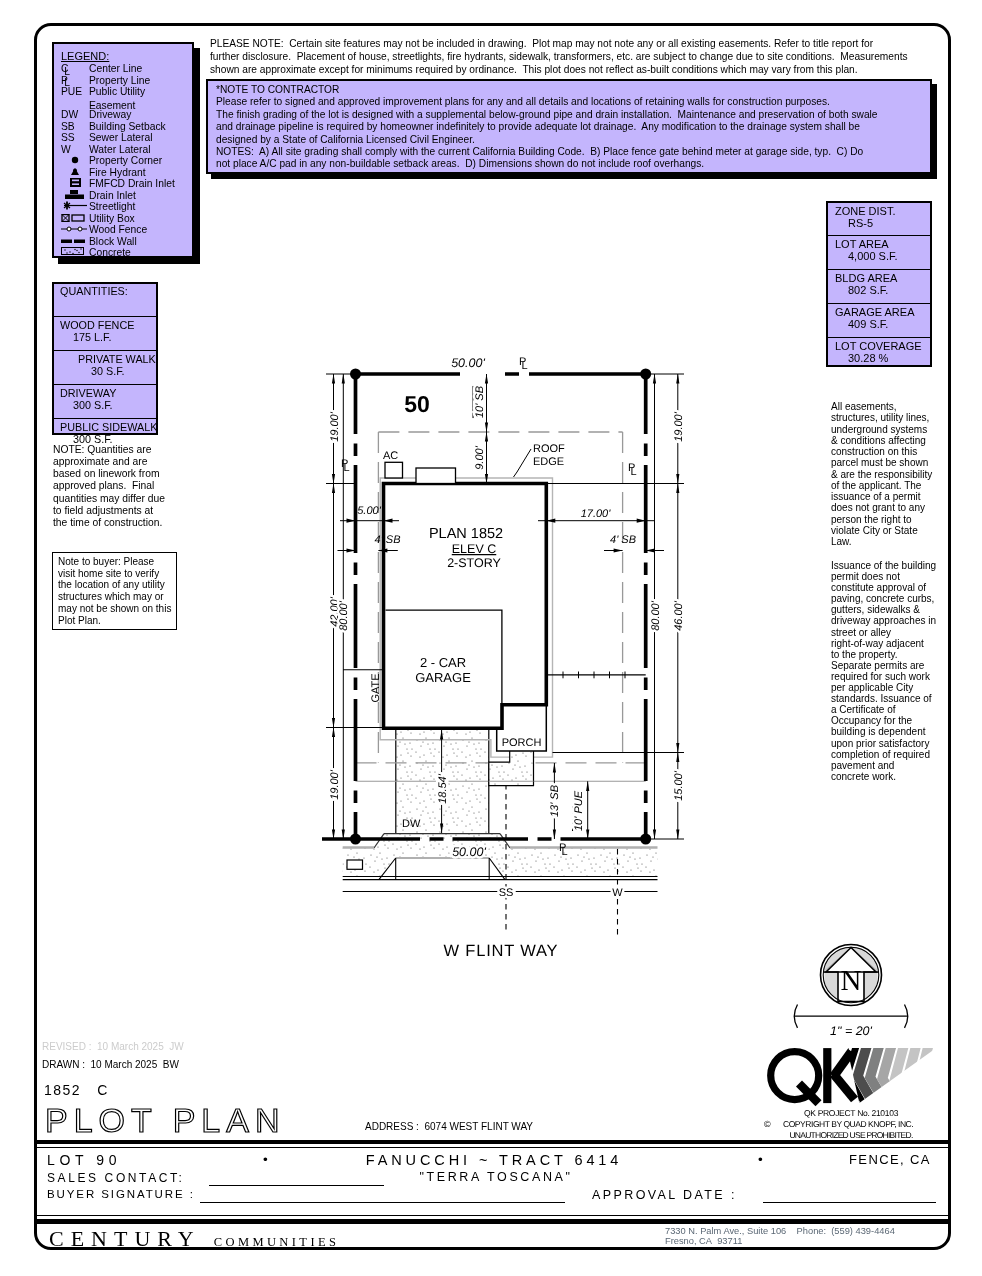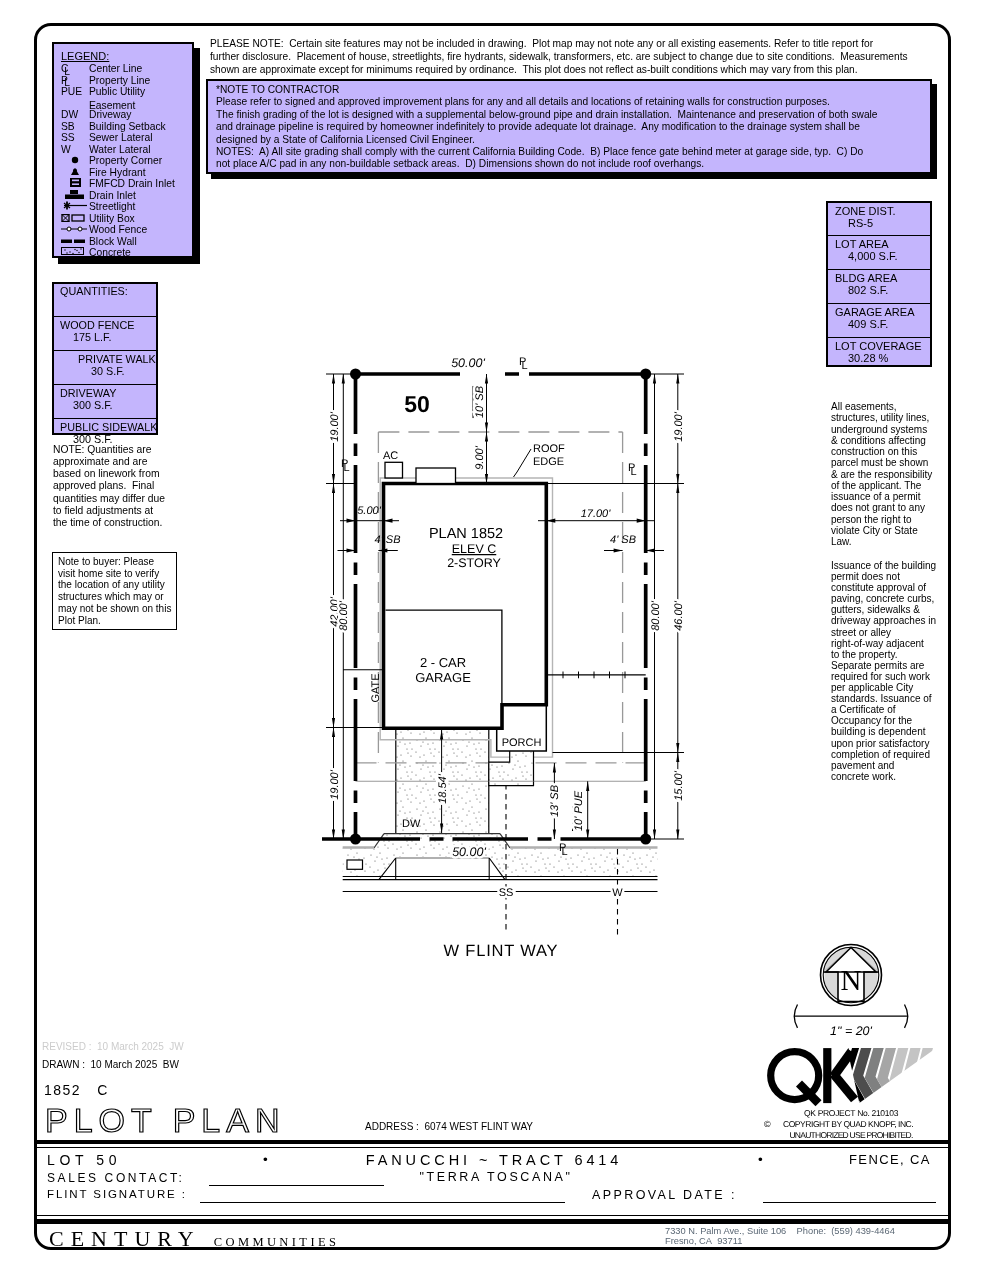--- a/index.html
+++ b/index.html
@@ -112,31 +112,31 @@
 <div class="a" style="left:44px;top:1082px;font-size:14px;letter-spacing:1.5px">1852&nbsp;&nbsp; C</div>
 
 <div class="a" style="left:45px;top:1101px;font-size:34px;letter-spacing:6px;color:transparent;-webkit-text-stroke:1.2px #000">PLOT PLAN</div>
 
 <div class="a" style="left:365px;top:1121px;font-size:10px">ADDRESS :&nbsp; 6074 WEST FLINT WAY</div>
 
 <div class="a" style="left:35px;top:1140px;width:914px;height:4px;background:#000"></div>
 
 <div class="a" style="left:35px;top:1147px;width:914px;height:1px;background:#000"></div>
 
-<div class="a" style="left:47px;top:1152px;font-size:14px;letter-spacing:4.6px">LOT 50</div>
+<div class="a" style="left:47px;top:1152px;font-size:14px;letter-spacing:4.6px">LOT 90</div>
 <div class="a" style="left:263px;top:1152px;font-size:13.5px">•</div>
 <div class="a" style="left:364px;top:1152px;width:260px;text-align:center;font-size:14.5px;letter-spacing:3.9px">FANUCCHI ~ TRACT 6414</div>
 <div class="a" style="left:758px;top:1152px;font-size:13.5px">•</div>
 <div class="a" style="left:849px;top:1152px;font-size:13px;letter-spacing:1.4px">FENCE, CA</div>
 
 <div class="a" style="left:47px;top:1171px;font-size:12px;letter-spacing:2.6px">SALES CONTACT:</div>
 <div class="a" style="left:209px;top:1185px;width:175px;height:1.4px;background:#000"></div>
 <div class="a" style="left:394px;top:1170px;width:204px;text-align:center;font-size:12.5px;letter-spacing:2.6px">"TERRA TOSCANA"</div>
 
-<div class="a" style="left:47px;top:1188px;font-size:11.5px;letter-spacing:1.9px">FLINT SIGNATURE :</div>
+<div class="a" style="left:47px;top:1188px;font-size:11.5px;letter-spacing:1.9px">BUYER SIGNATURE :</div>
 <div class="a" style="left:200px;top:1202px;width:365px;height:1.4px;background:#000"></div>
 <div class="a" style="left:592px;top:1188px;font-size:12.5px;letter-spacing:2.4px">APPROVAL DATE :</div>
 <div class="a" style="left:763px;top:1202px;width:173px;height:1.4px;background:#000"></div>
 
 <div class="a" style="left:35px;top:1215px;width:914px;height:1.2px;background:#000"></div>
 
 <div class="a" style="left:35px;top:1219px;width:914px;height:4.5px;background:#000"></div>
 
 <div class="a" style="left:49px;top:1226px;font-family:'Liberation Serif',serif;font-size:22px;letter-spacing:7px;white-space:nowrap">CENTURY<span style="font-size:12.5px;letter-spacing:3.4px">&nbsp;&nbsp;COMMUNITIES</span></div>
 

